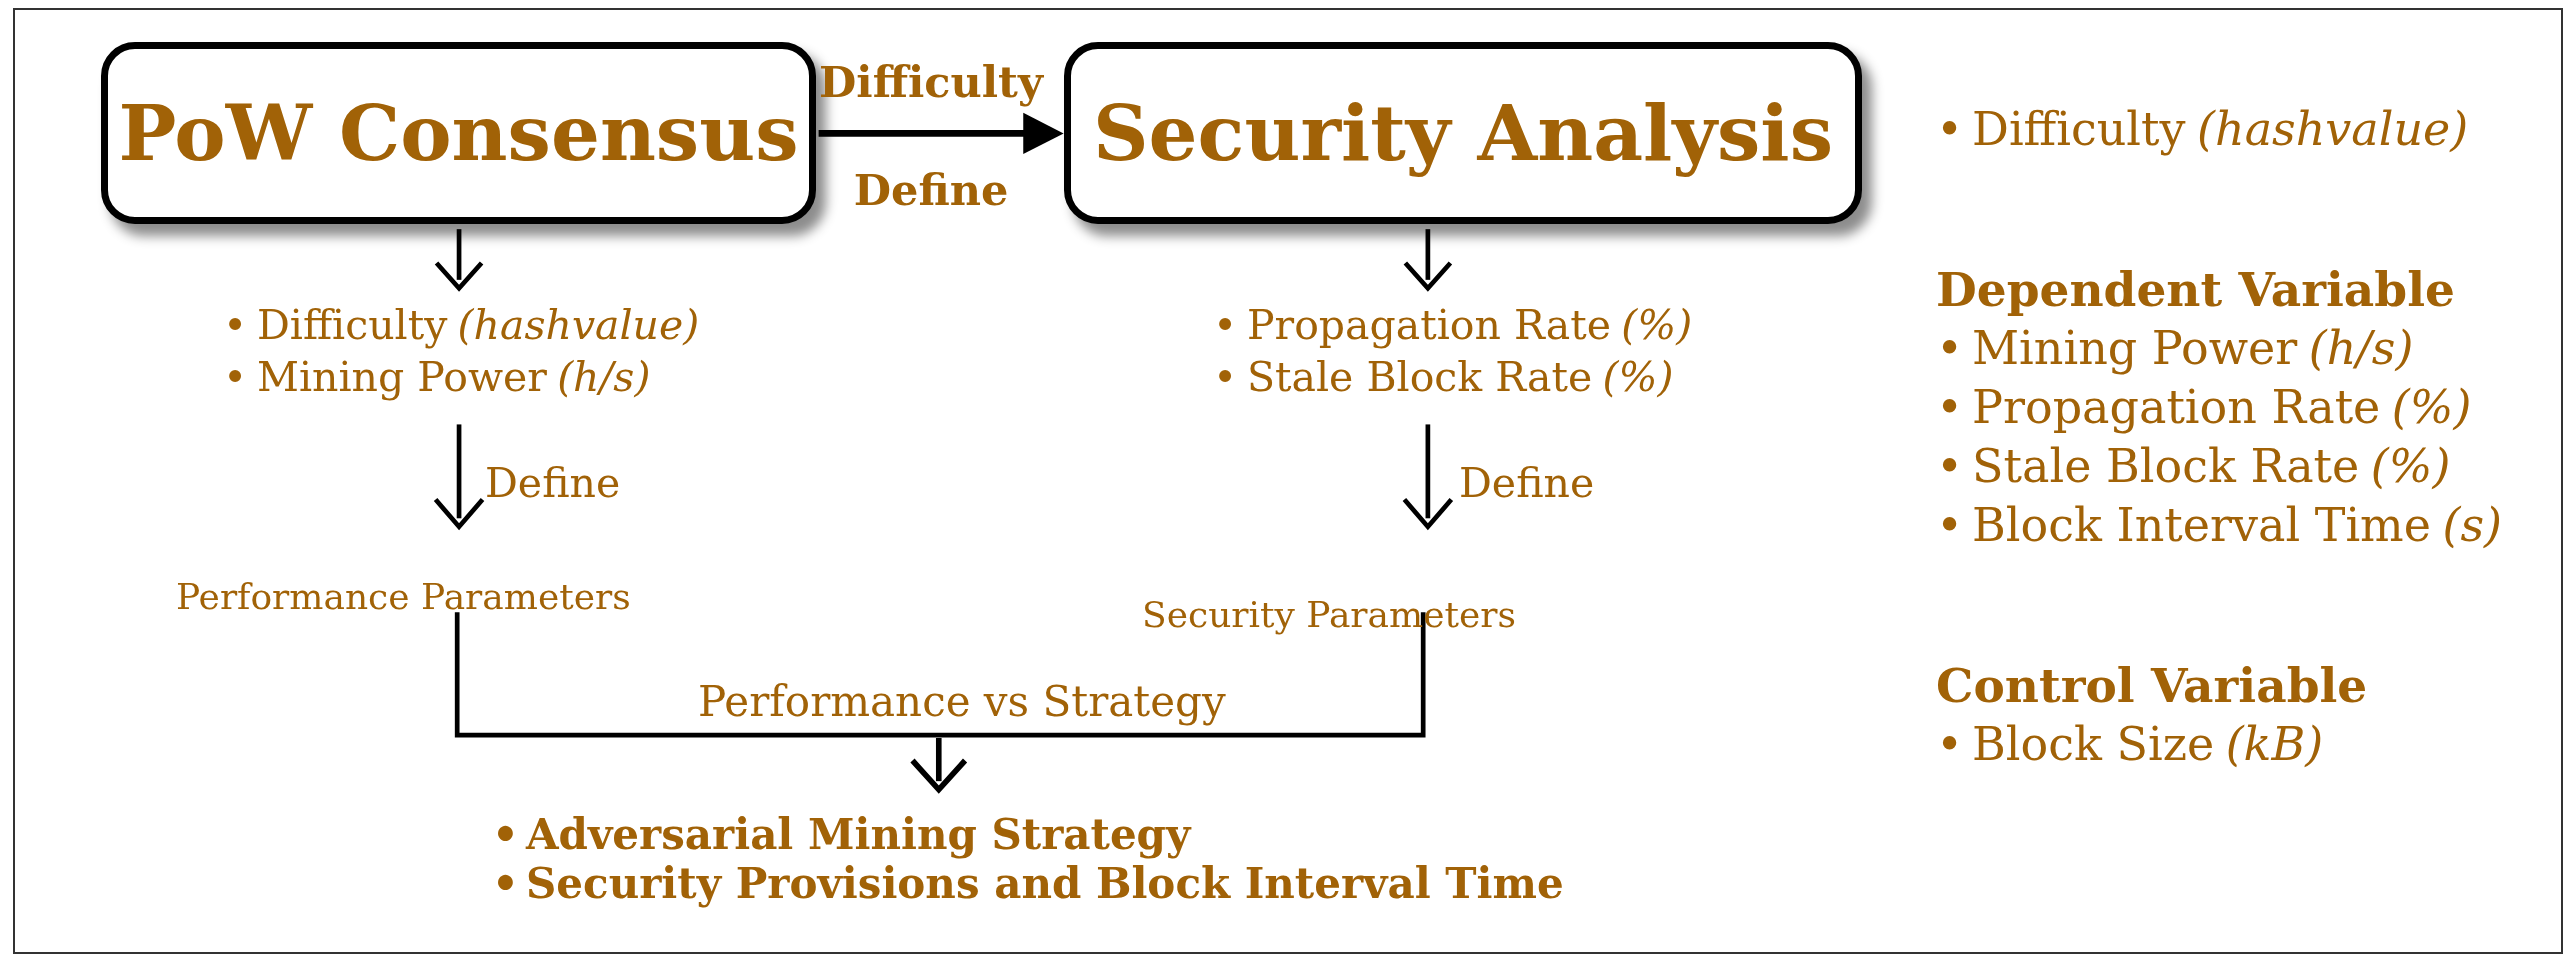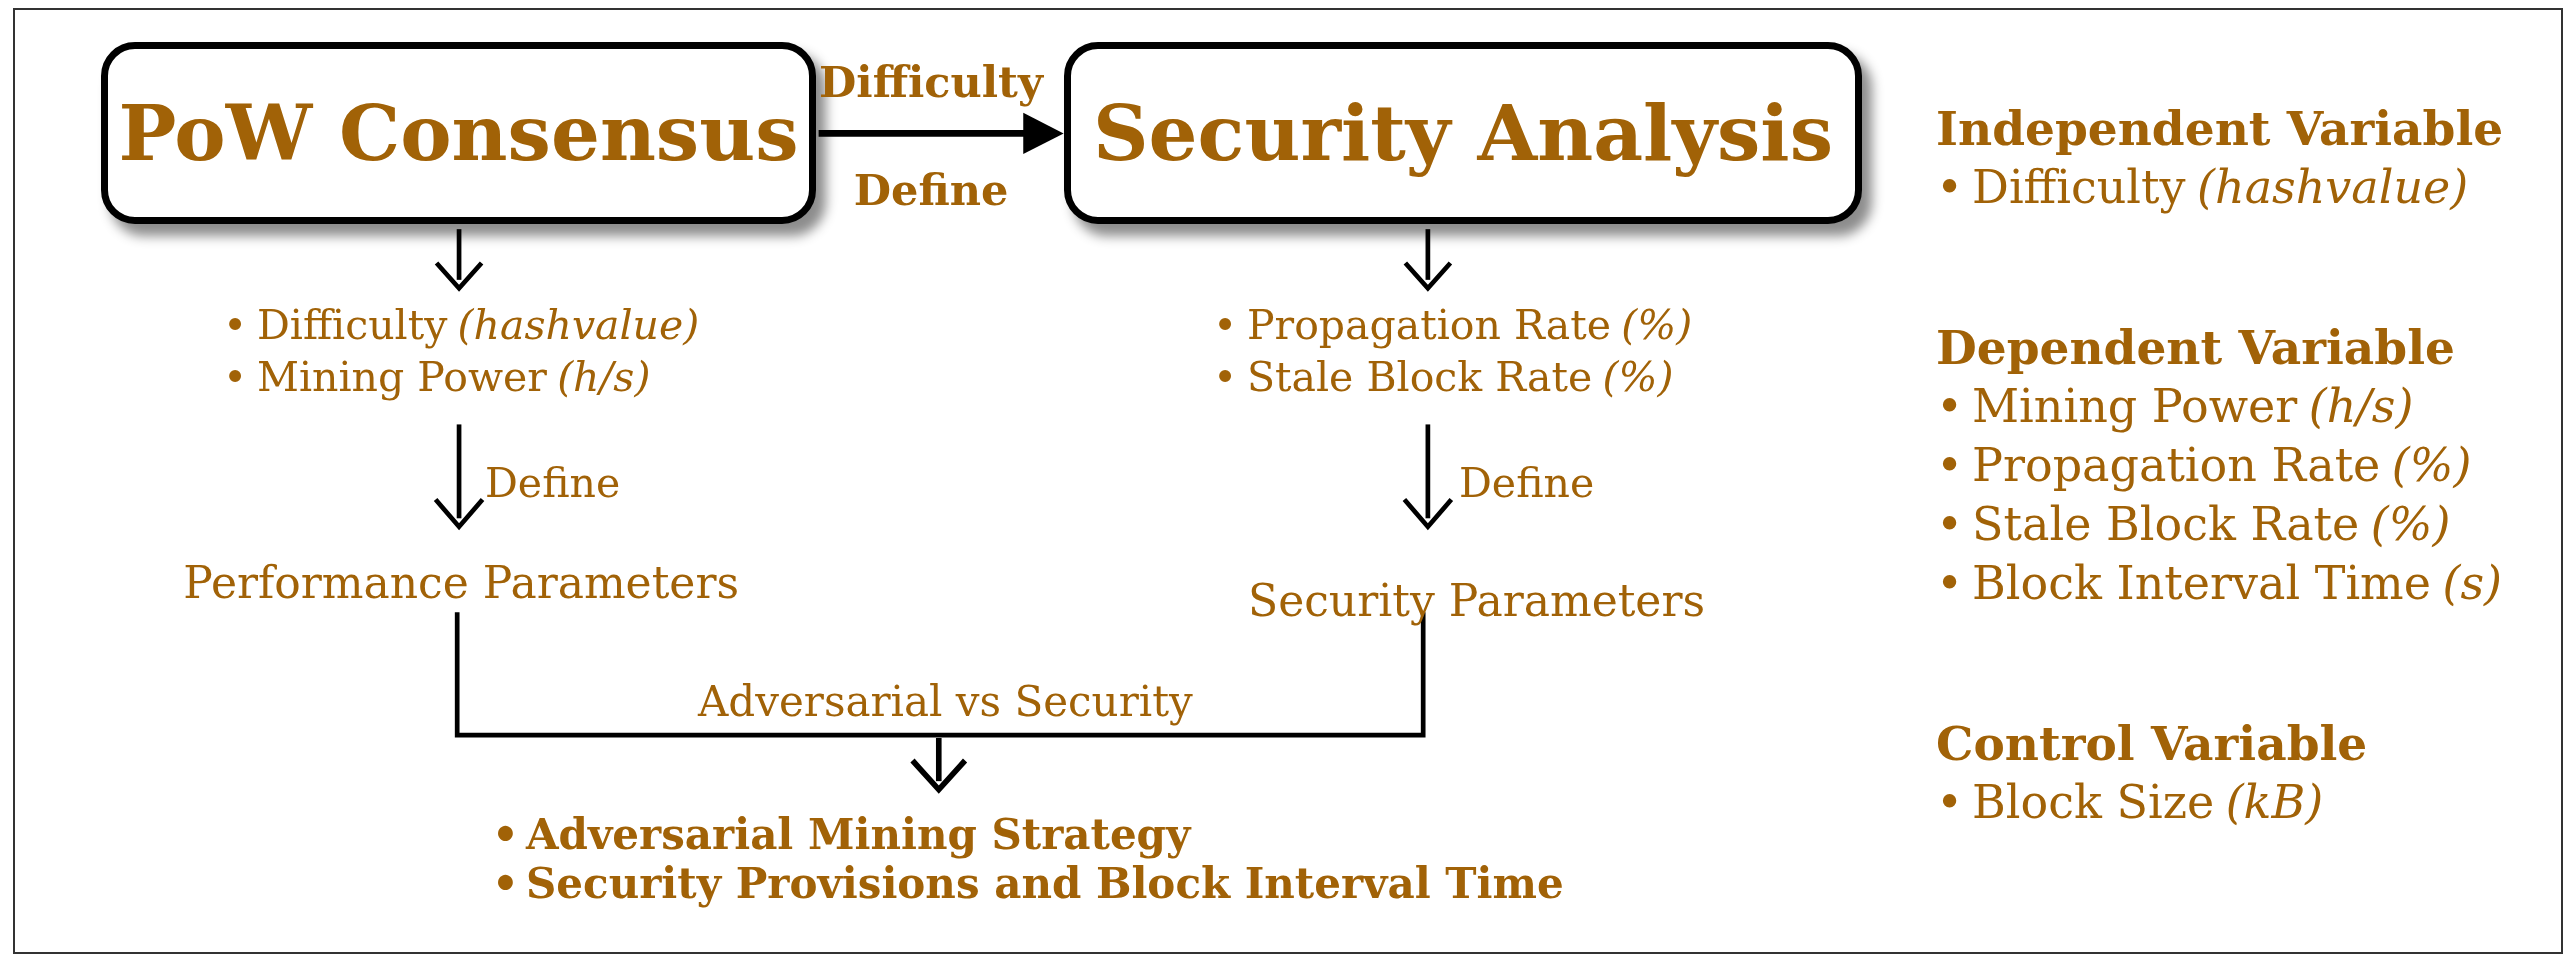--- a/index.html
+++ b/index.html
@@ -36,22 +36,22 @@
   .metrics{position:absolute;top:299px;font-size:41px;}
   .metrics li{line-height:52px;}
   .metrics-pow{left:223px;}
   .metrics-sec{left:1213px;}
   .unit{font-style:italic;margin-left:0.25em;}
 
   .define-label{position:absolute;top:460px;font-size:41px;line-height:47px;}
   .define-left{left:485px;}
   .define-right{left:1459px;}
 
-  .param-label{position:absolute;top:558px;width:563px;text-align:right;
-    font-size:44px;line-height:49px;white-space:nowrap;}
+  .param-label{position:absolute;top:572px;width:563px;text-align:left;
+    font-size:36px;line-height:49px;white-space:nowrap;}
   .param-left{left:176px;}
   .param-right{left:1142px;margin-top:18px;}
 
   .tradeoff-label{position:absolute;left:698px;top:677px;width:469px;text-align:center;
     font-size:42px;line-height:49px;white-space:nowrap;}
 
   .outcomes{position:absolute;left:492px;top:810px;font-size:42px;font-weight:bold;}
   .outcomes li{line-height:49px;}
 
   .panel{position:absolute;left:1936px;top:100px;}
@@ -128,29 +128,28 @@
       <span>Stale Block Rate</span><span class="unit">(%)</span>
     </li>
   </ul>
 
   <div class="define-label define-left">Define</div>
   <div class="define-label define-right">Define</div>
 
   <div class="param-label param-left">Performance Parameters</div>
   <div class="param-label param-right">Security Parameters</div>
 
-  <div class="tradeoff-label">Adversarial vs Security</div>
+  <div class="tradeoff-label">Performance vs Strategy</div>
 
   <ul class="blist outcomes">
     <li>Adversarial Mining Strategy</li>
     <li>Security Provisions and Block Interval Time</li>
   </ul>
 
   <div class="panel">
-    <div class="panel-title">Independent Variable</div>
     <ul class="blist">
       <li>
         <span>Difficulty</span><span class="unit">(hashvalue)</span>
       </li>
     </ul>
 
     <div class="panel-title gap">Dependent Variable</div>
     <ul class="blist">
       <li>
         <span>Mining Power</span><span class="unit">(h/s)</span>

